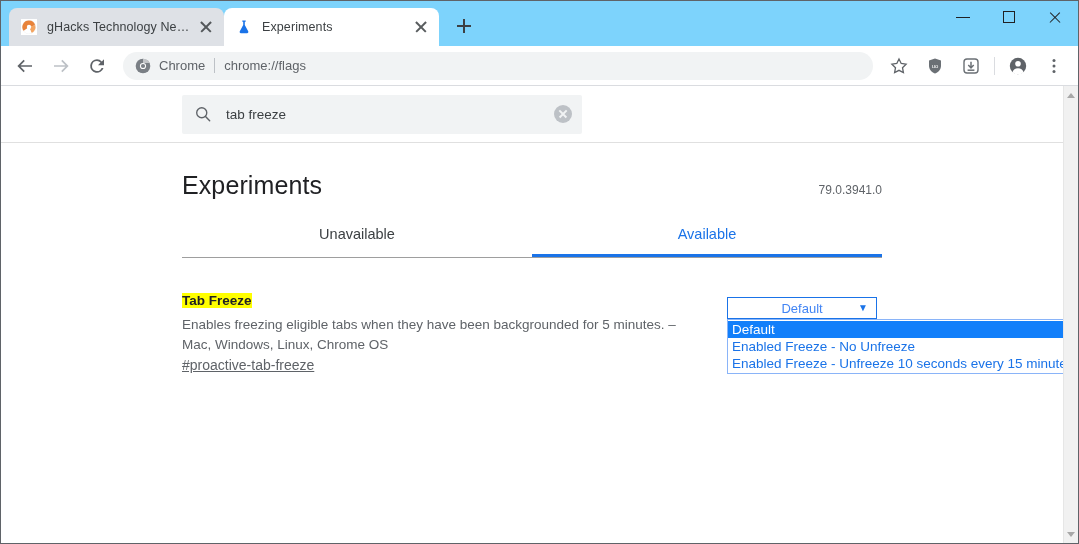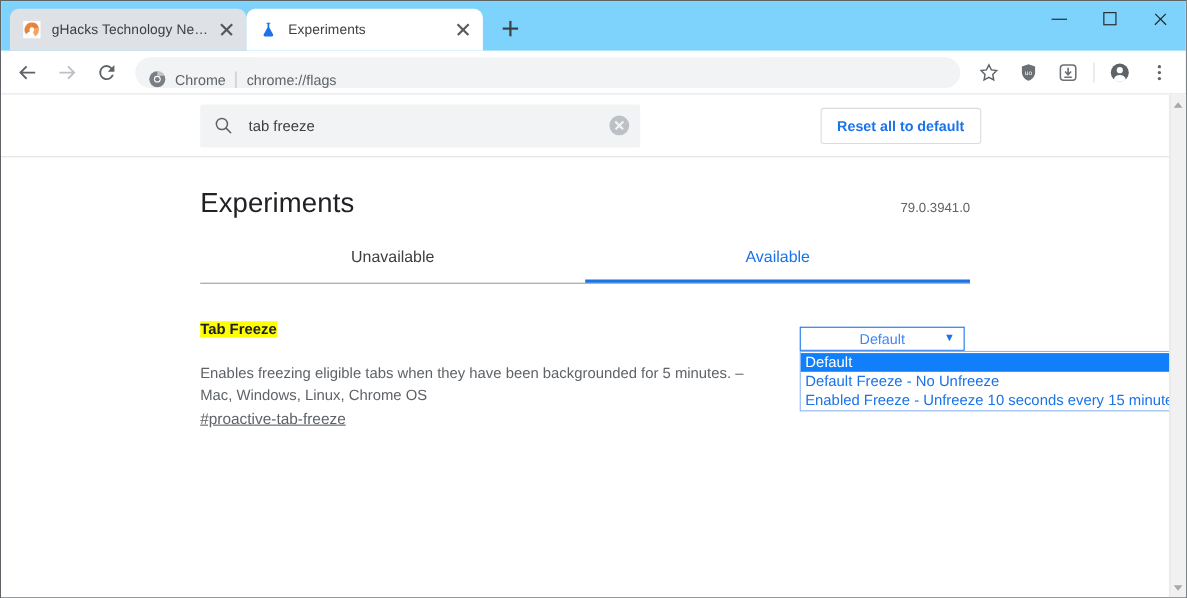--- a/index.html
+++ b/index.html
@@ -137,21 +137,21 @@
     border-radius: 50%;
     margin: 0 2px;
     flex: 0 0 auto;
   }
   .omnibox {
     flex: 1 1 auto;
     height: 28px;
     background: #f1f3f4;
     border-radius: 14px;
     display: flex;
-    align-items: flex-end;
+    align-items: center;
     margin: 0 8px;
     padding: 0 12px;
     box-sizing: border-box;
     min-width: 0;
   }
   .omni-icon { flex: 0 0 16px; display: flex; align-items: center; margin-right: 8px; }
   .omni-scheme {
     font-size: 13px; color: #5f6368;
     white-space: nowrap;
   }
@@ -290,21 +290,21 @@
     font-weight: bold;
     color: #202124;
     background: #ffff00;
     display: inline;
     line-height: 18px;
   }
   .exp-desc {
     font-size: 13.5px;
     color: #5f6368;
     line-height: 20px;
-    margin-top: 21px;
+    margin-top: 5px;
     width: 508px;
   }
   .exp-link {
     font-size: 14px;
     color: #5f6368;
     text-decoration: underline;
     display: inline-block;
     margin-top: 2px;
   }
 
@@ -509,21 +509,20 @@
       <div class="search-wrap">
         <span class="search-icon">
           <svg width="18" height="18" viewBox="0 0 20 20">
             <circle cx="8.6" cy="8.6" r="5.6" fill="none" stroke="#5f6368" stroke-width="1.5"></circle>
             <path d="M12.8 12.8 L17.4 17.4" stroke="#5f6368" stroke-width="1.6" stroke-linecap="round"></path>
           </svg>
         </span>
         <span class="search-value">tab freeze</span>
         <span class="clear-btn"></span>
       </div>
-      <div class="reset-btn">Reset all to default</div>
     </div>
 
     <div class="flags-body">
 
       <div class="title-row">
         <h1 class="page-title">Experiments</h1>
         <span class="version">79.0.3941.0</span>
       </div>
 
       <div class="tabs">
@@ -539,21 +538,21 @@
         </div>
 
         <div class="select-col">
           <div class="select-box">
             <span class="select-label">Default</span>
             <span class="select-arrow">▼</span>
           </div>
 
           <div class="dropdown">
             <div class="opt selected">Default</div>
-            <div class="opt">Default Freeze - No Unfreeze</div>
+            <div class="opt">Enabled Freeze - No Unfreeze</div>
             <div class="opt">Enabled Freeze - Unfreeze 10 seconds every 15 minutes</div>
           </div>
         </div>
       </div>
     </div>
 
     <div class="scrollbar">
       <div class="sb-arrow sb-up">
           <span class="sb-tri up"></span>
         </div>

